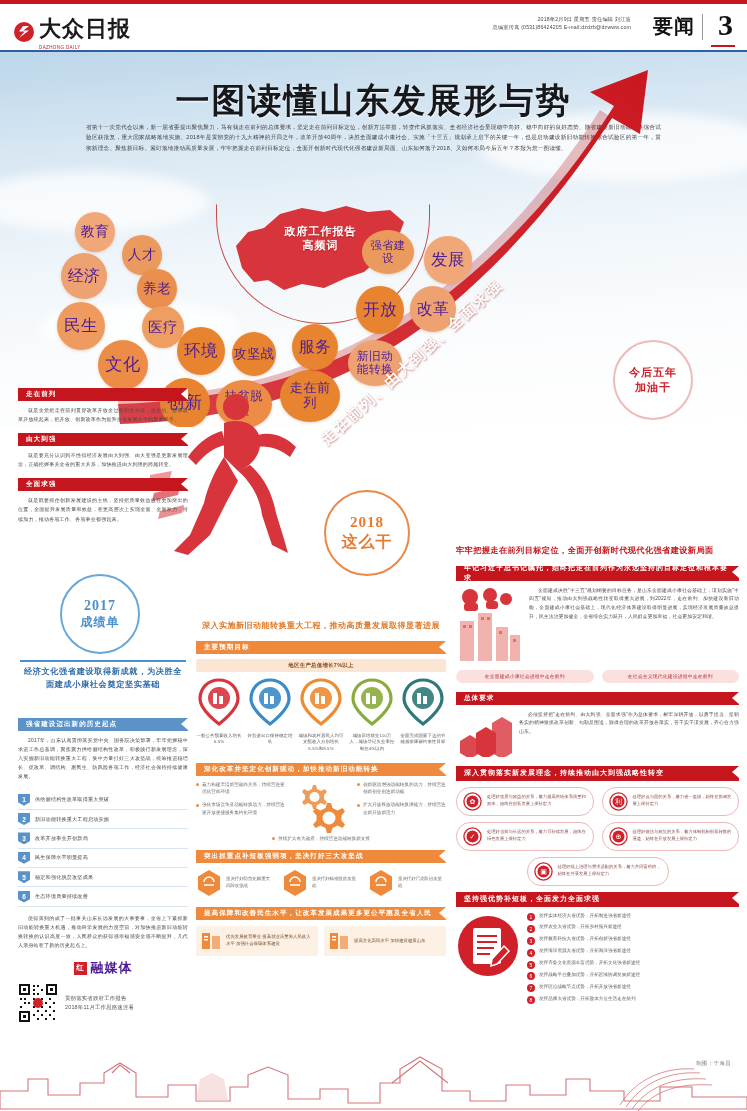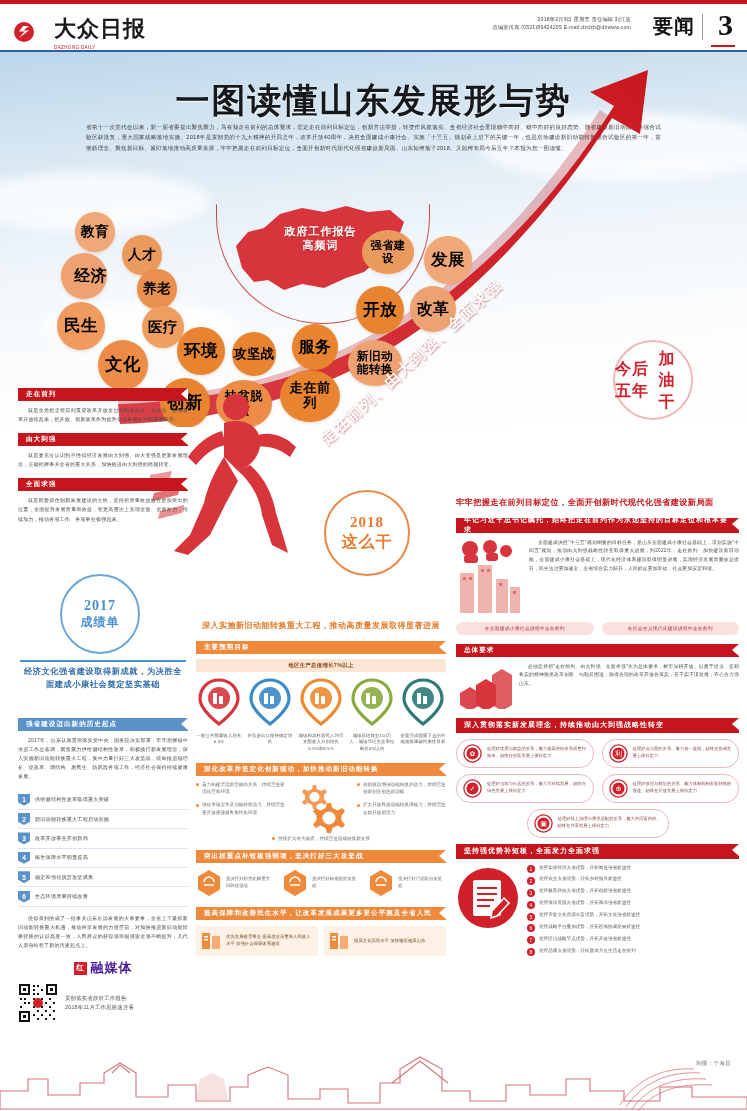--- a/index.html
+++ b/index.html
@@ -7,21 +7,21 @@
     width:747px;height:1111px;overflow:hidden;
     font-family:"Liberation Sans","DejaVu Sans",sans-serif;
     background:#ffffff;
     -webkit-font-smoothing:antialiased;
   }
   .page{position:relative;width:747px;height:1111px;overflow:hidden;background:#fff;}
 
   
   .topbar{position:absolute;left:0;top:0;width:747px;height:4px;background:#c4161c;}
   .masthead{position:absolute;left:0;top:4px;width:747px;height:46px;background:#fff;}
-  .mh-logo{position:absolute;left:14px;top:10px;display:flex;align-items:center;gap:20px;}
+  .mh-logo{position:absolute;left:14px;top:10px;display:flex;align-items:center;gap:5px;}
   .mh-logo .badge{width:20px;height:20px;border-radius:50%;background:#d0202a;position:relative;}
   .mh-logo .badge:after{content:"";position:absolute;left:5px;top:4px;width:10px;height:12px;
      background:#fff;clip-path:polygon(100% 0,40% 0,0 45%,55% 45%,0 100%,100% 38%,45% 38%);}
   .mh-name{font-family:"Liberation Serif","DejaVu Serif",serif;font-size:22px;font-weight:700;color:#1a1a1a;letter-spacing:1px;}
   .mh-sub{font-size:4.5px;color:#c4161c;letter-spacing:.4px;margin-top:1px;}
   .mh-meta{position:absolute;right:116px;top:11px;text-align:right;line-height:1.55;}
   .mh-meta div{font-size:5.2px;color:#4a4a4a;letter-spacing:.2px;white-space:nowrap;}
   .mh-sec{position:absolute;right:52px;top:9px;font-size:20px;font-weight:700;color:#111;
      font-family:"Liberation Serif","DejaVu Serif",serif;letter-spacing:1px;}
   .mh-div{position:absolute;right:44px;top:10px;width:1px;height:26px;background:#999;}
@@ -45,31 +45,31 @@
 
   
   .map-blob{position:absolute;left:228px;top:150px;width:185px;height:95px;}
   .map-cap{position:absolute;left:228px;top:172px;width:185px;text-align:center;color:#fff;
     font-family:"Liberation Serif","DejaVu Serif",serif;font-weight:700;font-size:11px;
     line-height:1.3;letter-spacing:1px;text-shadow:0 1px 1px rgba(120,10,10,.5);}
   .arc{position:absolute;left:216px;top:152px;width:212px;height:118px;border:1.4px solid #c94a4a;
     border-top-color:transparent;border-radius:0 0 120px 120px;}
 
   .bub{position:absolute;border-radius:50%;display:flex;align-items:center;justify-content:center;
-    text-align:center;color:#000000;font-family:"Liberation Serif","DejaVu Serif",serif;font-weight:700;
+    text-align:center;color:#4c1d95;font-family:"Liberation Serif","DejaVu Serif",serif;font-weight:400;
     line-height:1.12;letter-spacing:.5px;box-shadow:0 1px 3px rgba(190,90,40,.25);}
 
   
   .diag-label{position:absolute;left:330px;top:430px;transform:rotate(-42deg);transform-origin:left bottom;
     font-family:"Liberation Serif","DejaVu Serif",serif;font-weight:700;font-size:15px;color:#fff;
     letter-spacing:2px;white-space:nowrap;text-shadow:0 1px 2px rgba(150,20,20,.55);}
   .five-badge{position:absolute;left:613px;top:288px;width:76px;height:76px;border-radius:50%;
-    background:#fff;border:2px solid #f0b9b9;display:flex;flex-direction:row;align-items:center;
+    background:#fff;border:2px solid #f0b9b9;display:flex;flex-direction:column;align-items:center;
     justify-content:center;color:#d0202a;font-family:"Liberation Serif","DejaVu Serif",serif;
-    font-weight:700;font-size:16px;line-height:1.35;letter-spacing:1px;}
+    font-weight:700;font-size:11px;line-height:1.35;letter-spacing:1px;}
   .runner{position:absolute;left:150px;top:385px;width:155px;height:175px;}
   .badge2018{position:absolute;left:324px;top:490px;width:82px;height:82px;border-radius:50%;
     background:#fff;border:2.5px solid #e98a4a;display:flex;flex-direction:column;align-items:center;
     justify-content:center;color:#e87b2f;font-family:"Liberation Serif","DejaVu Serif",serif;
     font-weight:700;line-height:1.3;}
   .badge2018 .y{font-size:15px;letter-spacing:1px;}
   .badge2018 .t{font-size:16px;letter-spacing:1px;}
 
   
   .col{position:absolute;}
@@ -134,21 +134,21 @@
   .bullet .d{width:3px;height:3px;flex:0 0 3px;border-radius:50%;background:#ef8a3c;margin-top:2.5px;}
   .hexrow{display:flex;justify-content:space-between;margin-top:6px;}
   .hexitem{display:flex;gap:4px;align-items:center;width:78px;}
   .hexitem .cap{font-size:4.4px;line-height:1.55;color:#6a6a6a;}
   .lifrow{display:flex;gap:6px;margin-top:6px;}
   .lifcard{flex:1;background:#fdf0e4;border-radius:2px;padding:4px;display:flex;gap:4px;align-items:center;}
   .lifcard .cap{font-size:4.4px;line-height:1.55;color:#7a5230;}
 
   
   .rhd{font-size:8.2px;line-height:1.65;font-weight:700;color:#c4161c;
-    font-family:Liberation Serif, serif;letter-spacing:.4px;margin-bottom:8px;}
+    font-family:Liberation Serif, serif;letter-spacing:.4px;margin-bottom:8px;margin-top:48px;}
   .rtwo{display:flex;gap:7px;align-items:flex-start;}
   .rpara{font-size:4.8px;line-height:1.85;color:#4a4a4a;text-align:justify;text-indent:9px;letter-spacing:.15px;}
   .pillrow{display:flex;gap:8px;margin:7px 0 9px;}
   .pill{flex:1;background:#fbe0e0;border-radius:8px;text-align:center;font-size:4.8px;color:#b0303a;
     padding:3.5px 2px;letter-spacing:.2px;}
   .cards{margin-top:6px;}
   .cardrow{display:flex;gap:8px;margin-bottom:6px;}
   .card{flex:1;border:.8px solid #edb8b8;border-radius:14px;padding:4px 6px;display:flex;gap:5px;align-items:center;}
   .card .cap{font-size:4.3px;line-height:1.6;color:#8a4a4a;}
   .cardmid{display:flex;justify-content:center;}
@@ -218,21 +218,21 @@
       <div>高频词</div>
     </div>
 
     <div id="bubble-layer" style="position:absolute;left:32px;top:150px;width:470px;height:210px;">
         <div class="bub" style="left: 43px; top: 10px; width: 40px; height: 40px; background: rgb(240, 168, 120); font-size: 13.8px;">
           <span>教育</span>
         </div>
         <div class="bub" style="left: 90px; top: 33px; width: 40px; height: 40px; background: rgb(235, 154, 94); font-size: 13.8px;">
           <span>人才</span>
         </div>
-        <div class="bub" style="left: 29px; top: 51px; width: 46px; height: 46px; background: rgb(239, 162, 113); font-size: 15.87px; justify-content: flex-end;">
+        <div class="bub" style="left: 29px; top: 51px; width: 46px; height: 46px; background: rgb(239, 162, 113); font-size: 15.87px;">
           <span>经济</span>
         </div>
         <div class="bub" style="left: 105px; top: 67px; width: 40px; height: 40px; background: rgb(235, 143, 78); font-size: 13.8px;">
           <span>养老</span>
         </div>
         <div class="bub" style="left: 25px; top: 100px; width: 48px; height: 48px; background: rgb(239, 155, 96); font-size: 16.56px;">
           <span>民生</span>
         </div>
         <div class="bub" style="left: 110px; top: 104px; width: 42px; height: 42px; background: rgb(239, 158, 98); font-size: 14.49px;">
           <span>医疗</span>

